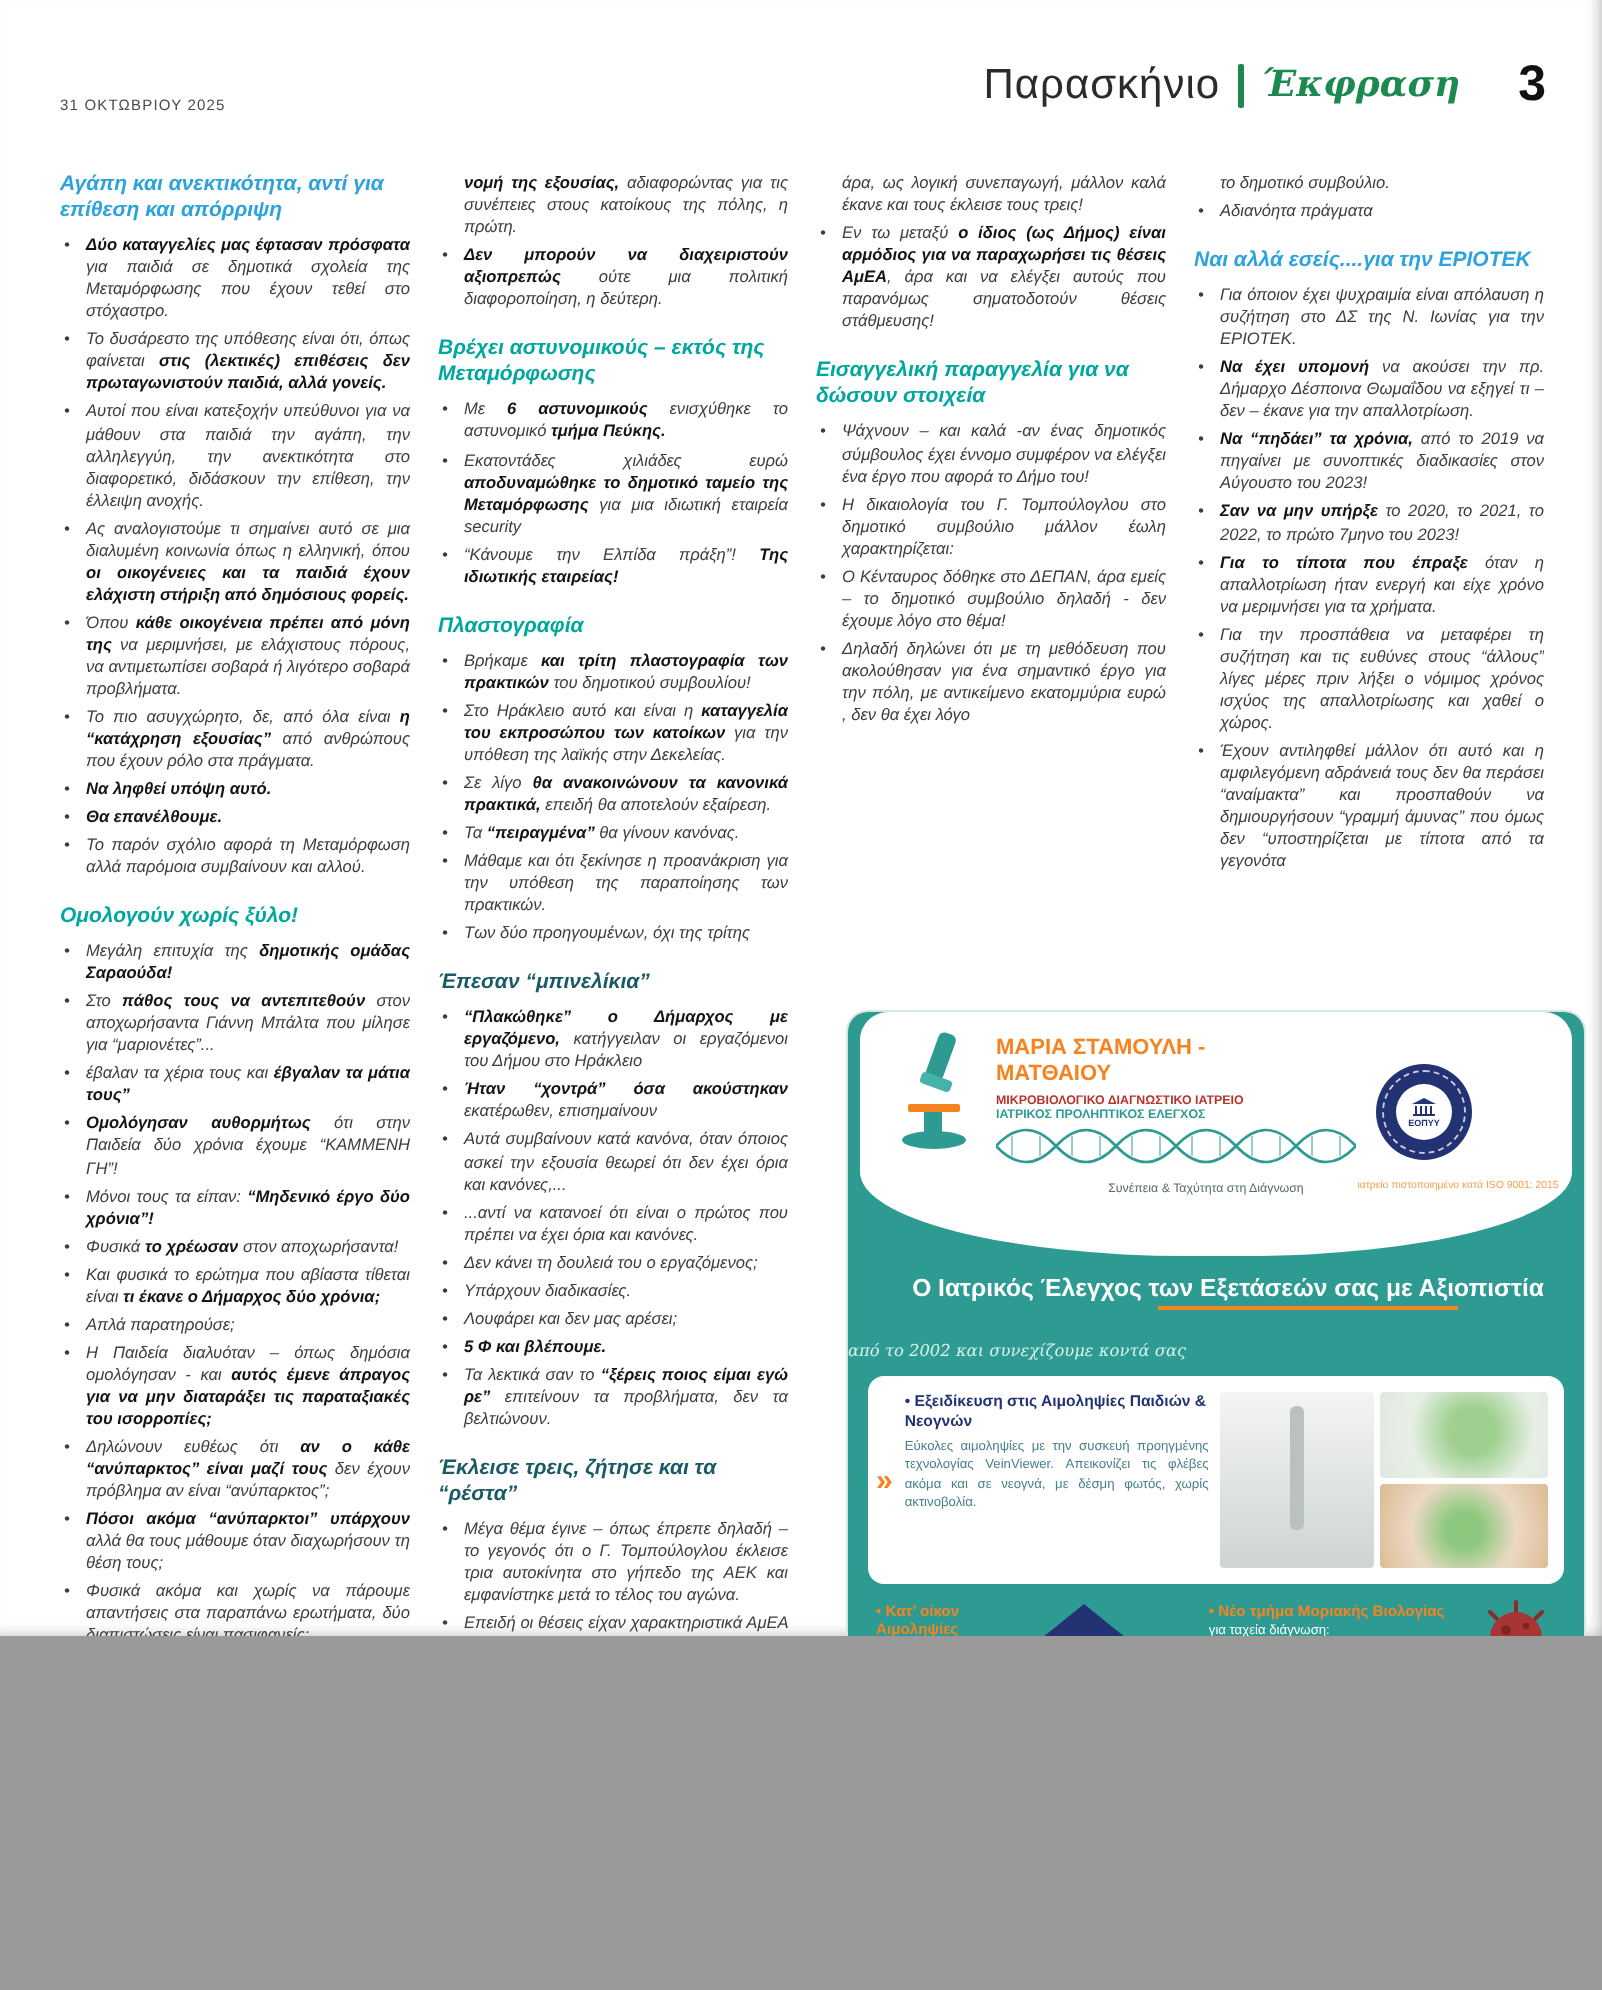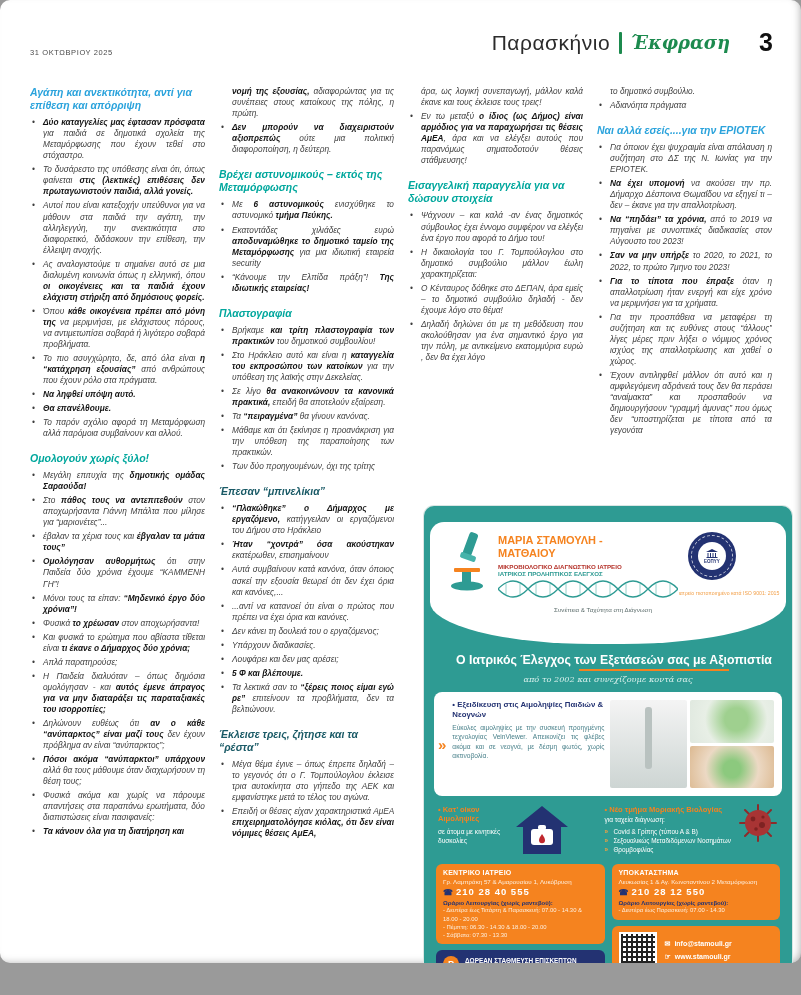--- a/index.html
+++ b/index.html
@@ -1,17 +1,17 @@
 <!DOCTYPE html>
 <html lang="el"><head>
 <meta charset="utf-8">
 <style>
   html,body{margin:0;padding:0;background:#9a9a9a;}
-  .page{position:relative;width:801px;height:963px;background:#fff;margin:0 auto;overflow:hidden;
-        font-family:"Liberation Sans",sans-serif;box-shadow:inset -4px -3px 8px -4px rgba(0,0,0,.35);border-radius:10px;}
+  .page{position:relative;width:801px;height:818px;background:#fff;margin:0 auto;overflow:hidden;
+        font-family:"Liberation Sans",sans-serif;box-shadow:inset -4px -3px 8px -4px rgba(0,0,0,.35);}
   
   .header{position:absolute;top:28px;left:30px;right:28px;height:46px;}
   .date{position:absolute;left:0;top:20px;font-size:7.5px;letter-spacing:.6px;color:#4a4a4a;}
   .masthead{position:absolute;right:0;top:0;display:flex;align-items:center;gap:9px;}
   .masthead-title{font-size:21px;color:#2b2b2b;font-weight:400;letter-spacing:.5px;}
   .brand-divider{width:3px;height:22px;background:#1c8a4e;border-radius:1px;}
   .brand{font-family:"DejaVu Serif",serif;font-style:italic;font-weight:bold;color:#1c8a4e;font-size:18px;}
   .pagenum{font-size:25px;font-weight:bold;color:#111;margin-left:20px;}
   
   .columns{position:absolute;top:86px;left:30px;width:742px;height:892px;display:flex;gap:14px;font-style:italic;}
@@ -20,38 +20,38 @@
   .col-heading:first-child{margin-top:0;}
   .h-blue{color:#2ba3dc}.h-green{color:#00a79d}.h-dark{color:#1a5a66}
   .lead,.bullet-item{font-size:8.3px;line-height:1.33;color:#3d3d3d;text-align:justify;margin:0 0 3px;}
   .lead{padding-left:13px;}
   .bullet-item{position:relative;padding-left:13px;}
   .bullet-item::before{content:"•";position:absolute;left:2px;top:0;color:#3d3d3d;}
   .lead b,.bullet-item b{color:#141414;}
   
   .ad{position:absolute;left:424px;top:506px;width:368px;height:471px;background:#2e9b93;
       border-radius:10px;overflow:hidden;box-shadow:0 0 0 1px #d9e6e4;}
-  .ad-top{position:relative;margin:16px 6px 0;height:122px;background:#fff;
+  .ad-top{position:relative;margin:0 6px 0;height:122px;background:#fff;
           border-radius:14px 14px 46% 46% / 14px 14px 42px 42px;padding:8px 12px 0 16px;box-sizing:border-box;}
   .logo-row{display:flex;gap:8px;align-items:flex-start;}
   .doc-name{width:118px;color:#f5831f;font-weight:bold;font-size:11px;line-height:1.2;margin-top:4px;}
   .doc-sub1{color:#b5342c;font-weight:bold;font-size:6.2px;margin-top:3px;}
   .doc-sub2{color:#2e9b93;font-weight:bold;font-size:6.2px;}
   .tagline{font-size:6.2px;color:#5a6b6a;text-align:center;width:210px;margin-top:1px;}
   .badge{position:absolute;right:56px;top:26px;width:48px;height:48px;border-radius:50%;background:#233272;
          display:flex;align-items:center;justify-content:center;}
   .badge::after{content:"";position:absolute;inset:3px;border-radius:50%;border:1px dashed rgba(255,255,255,.75);}
   .badge-inner{width:28px;height:28px;border-radius:50%;background:#fff;display:flex;flex-direction:column;
                align-items:center;justify-content:center;gap:1px;}
   .badge-label{font-size:4.5px;font-weight:bold;color:#233272;}
   .badge-caption{position:absolute;right:8px;top:84px;width:110px;text-align:center;color:#f2a câteva;
                  color:#f2a04a;font-size:5.2px;line-height:1.35;}
   .ad-headline{color:#fff;font-weight:bold;font-size:12.3px;text-align:center;margin-top:9px;margin-left:12px;}
   .headline-underline{width:150px;height:2px;background:#f5831f;margin:2px auto 0;transform:translateX(46px);}
-  .ad-subheadline{font-family:"DejaVu Serif",serif;font-style:italic;color:#d9f0ec;font-size:8.2px;text-align:center;margin-top:3px;}
+  .ad-subheadline{font-family:"DejaVu Serif",serif;font-style:italic;color:#d9f0ec;font-size:8.2px;text-align:left;margin-top:15px;}
   .feature-card{background:#fff;border-radius:8px;margin:8px 10px 0;height:104px;display:flex;gap:6px;
                 padding:8px 8px 8px 4px;box-sizing:border-box;}
   .chevrons{color:#f5831f;font-weight:bold;font-size:15px;line-height:1;align-self:center;}
   .feature-text{width:152px;}
   .feature-title{color:#233272;font-weight:bold;font-size:7.8px;line-height:1.3;}
   .feature-title::before{content:"• ";}
   .feature-body{color:#49808a;font-size:6.6px;line-height:1.4;margin-top:3px;text-align:justify;}
   .photo-grid{flex:1;display:grid;grid-template-columns:1fr 1.1fr;grid-template-rows:1fr 1fr;gap:3px;}
   .photo{border-radius:2px;}
   .photo-hand{background:radial-gradient(circle at 55% 45%,#9fd08f 0 22%,#e8efe6 60%,#dfe8df);}

